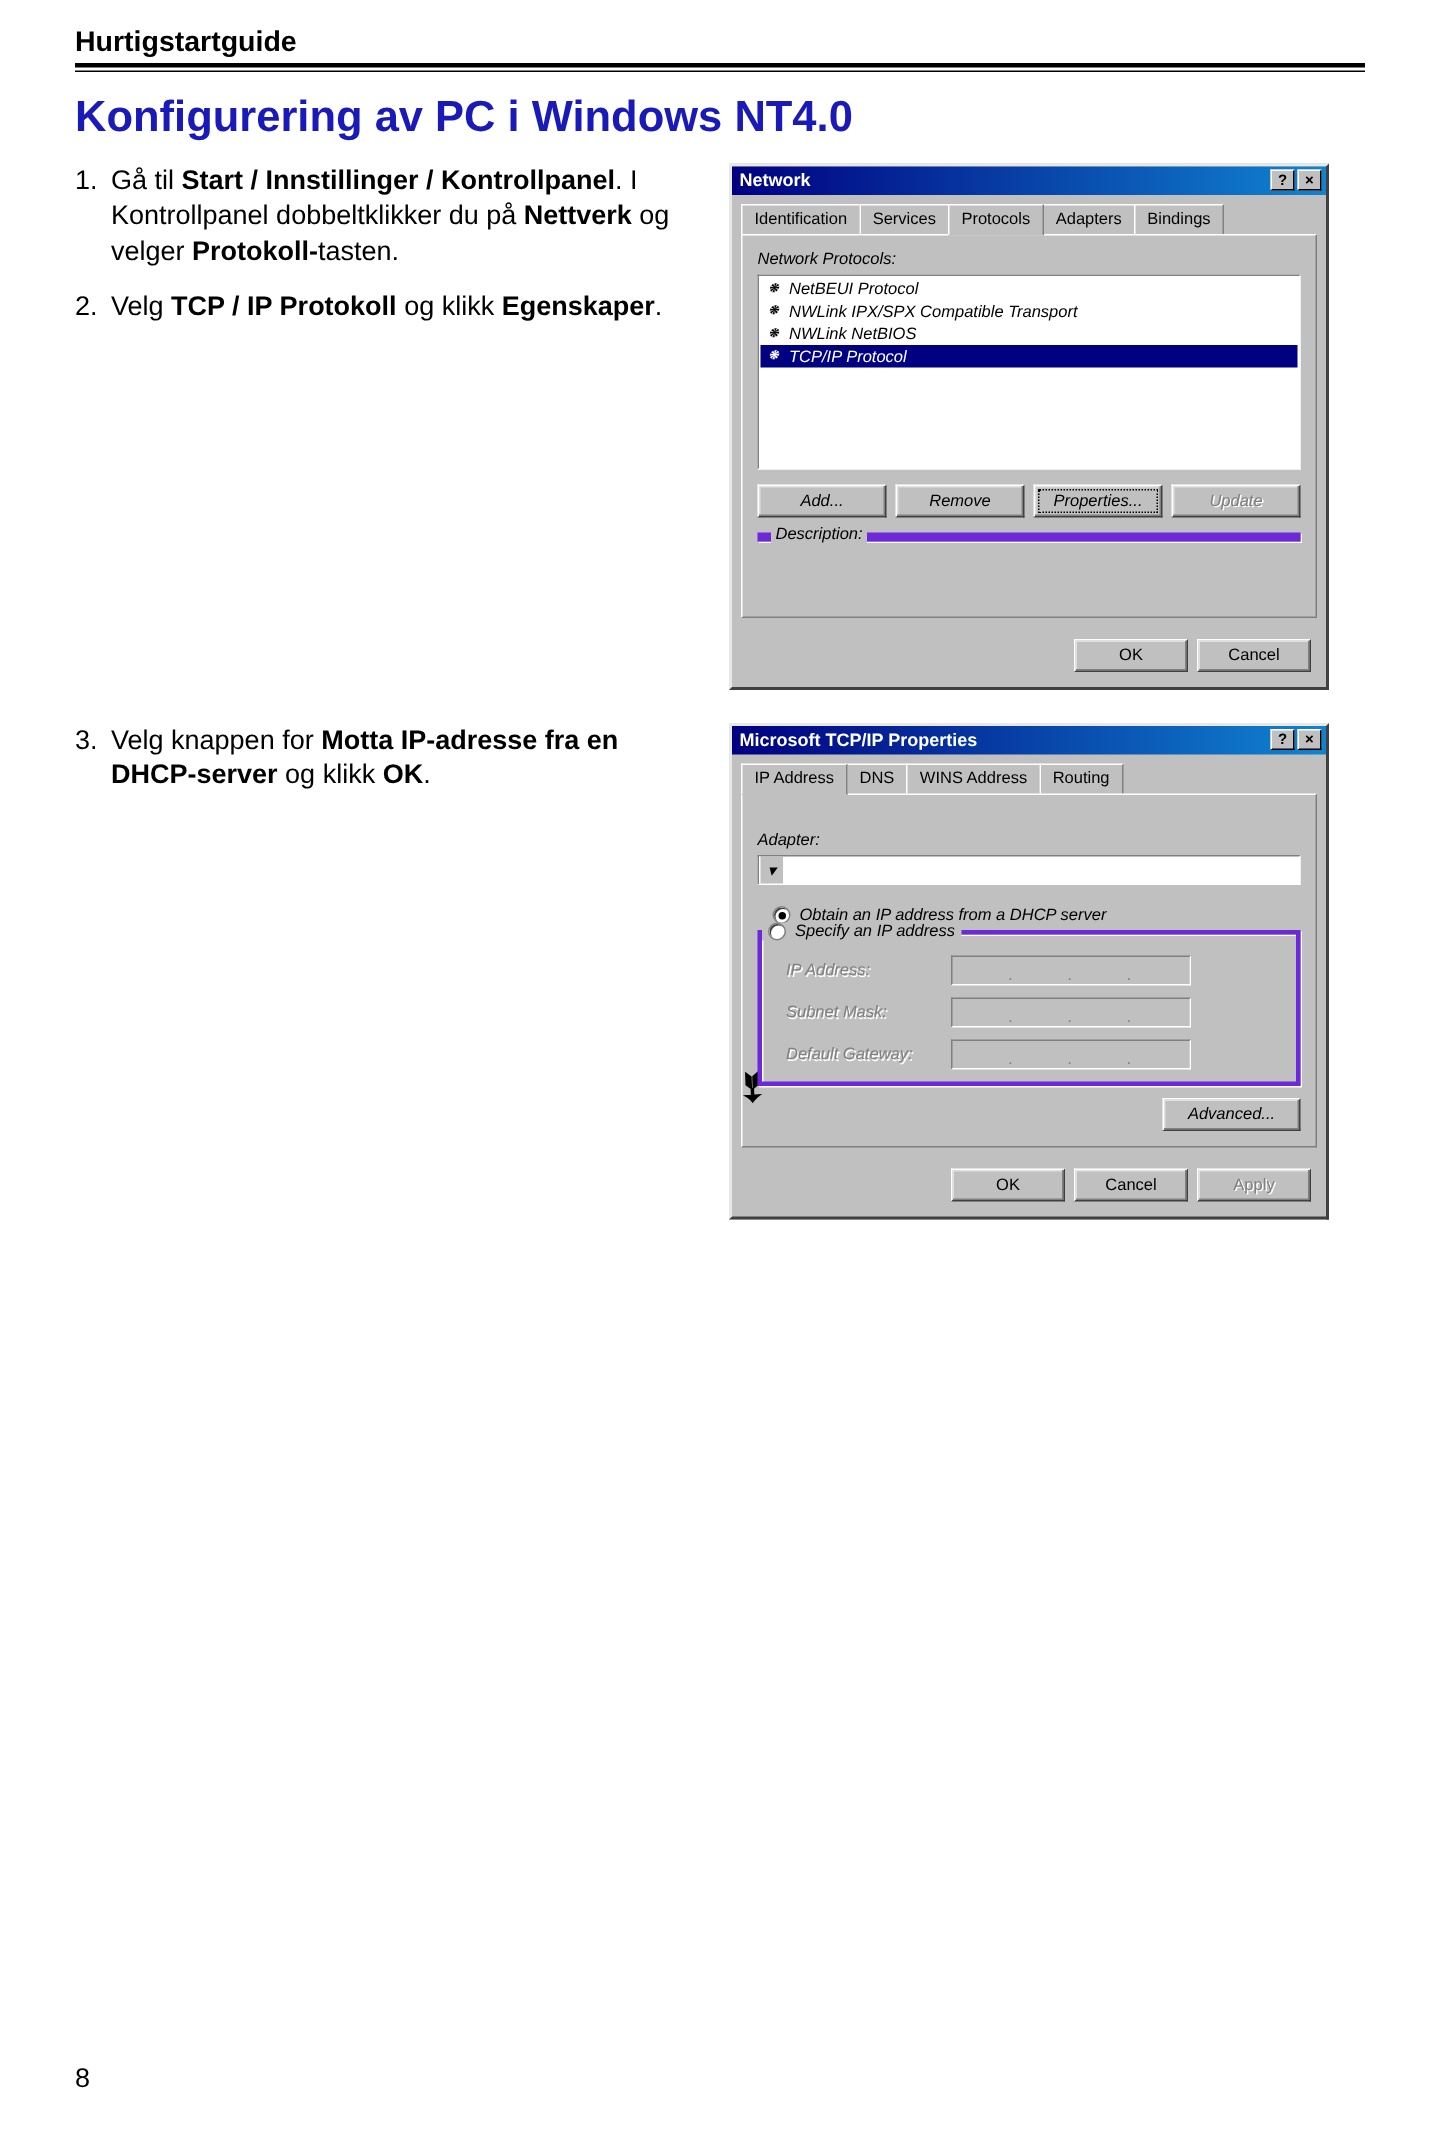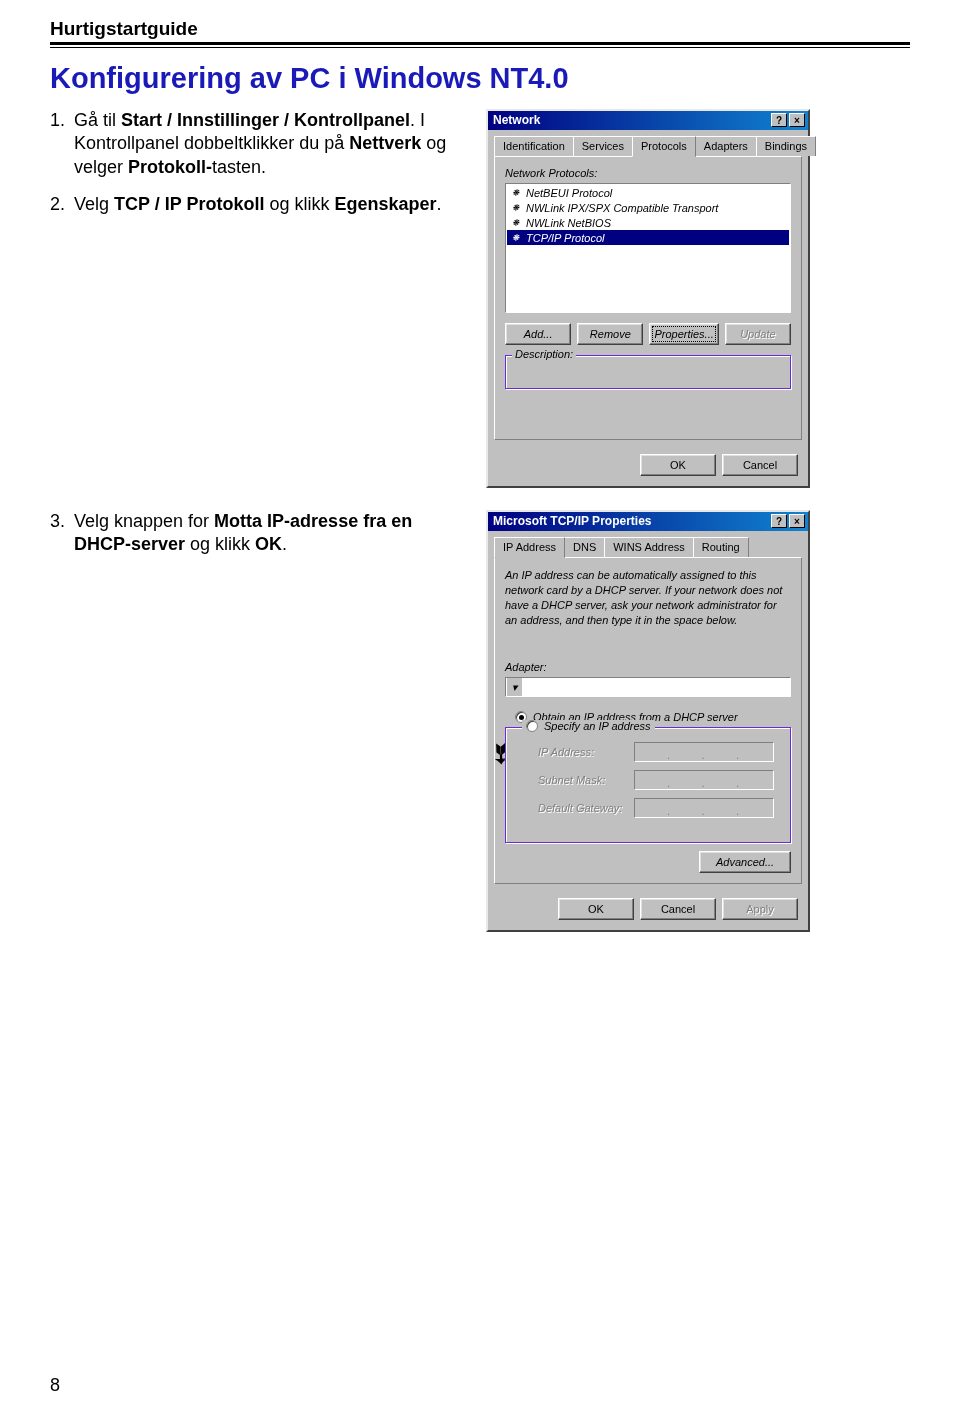--- a/index.html
+++ b/index.html
@@ -52,21 +52,21 @@
 
   
   .dialog {
     background: #c0c0c0;
     border-top: 2px solid #e8e8e8;
     border-left: 2px solid #e8e8e8;
     border-right: 2px solid #404040;
     border-bottom: 2px solid #404040;
     font-family: "MS Sans Serif", Tahoma, sans-serif;
     font-size: 11px;
-    width: 324px;
+    width: 400px;
   }
   .titlebar {
     background: linear-gradient(to right, #000080, #1084d0);
     color: #fff;
     display: flex;
     justify-content: space-between;
     align-items: center;
     padding: 2px 3px 3px 5px;
     font-weight: bold;
     font-size: 12px;
@@ -161,23 +161,23 @@
   }
   .btn95.focused {
     outline: 1px dotted #000;
     outline-offset: -4px;
   }
   .btn95.disabled {
     color: #808080;
     text-shadow: 1px 1px 0 #fff;
   }
   .groupbox {
-    border: 1px solid #6d28d9;
+    border: 3px solid #6d28d9;
     box-shadow: 1px 1px 0 #fff inset, 1px 1px 0 #fff;
-    padding: 16px;
+    padding: 0;
     margin-top: 6px;
     position: relative;
   }
   .groupbox-title {
     position: absolute;
     top: -8px;
     left: 6px;
     background: #c0c0c0;
     padding: 0 3px;
     font-size: 11px;
@@ -394,21 +394,20 @@
         <div class="win-btn">×</div>
       </div>
     </div>
     <div class="tabs">
       <div class="tab active">IP Address</div>
       <div class="tab">DNS</div>
       <div class="tab">WINS Address</div>
       <div class="tab">Routing</div>
     </div>
     <div class="tab-panel" style="position:relative;">
-      <div class="info-text">An IP address can be automatically assigned to this network card by a DHCP server. If your network does not have a DHCP server, ask your network administrator for an address, and then type it in the space below.</div>
       <div style="height:14px"></div>
       <span class="label">Adapter:</span>
       <div class="combo">
         <div class="combo-btn">▾</div>
       </div>
 
       <span class="arrow" style="left:-8px; top:186px;">➴</span>
 
       <div class="radio-row">
         <span class="radio checked"></span>

